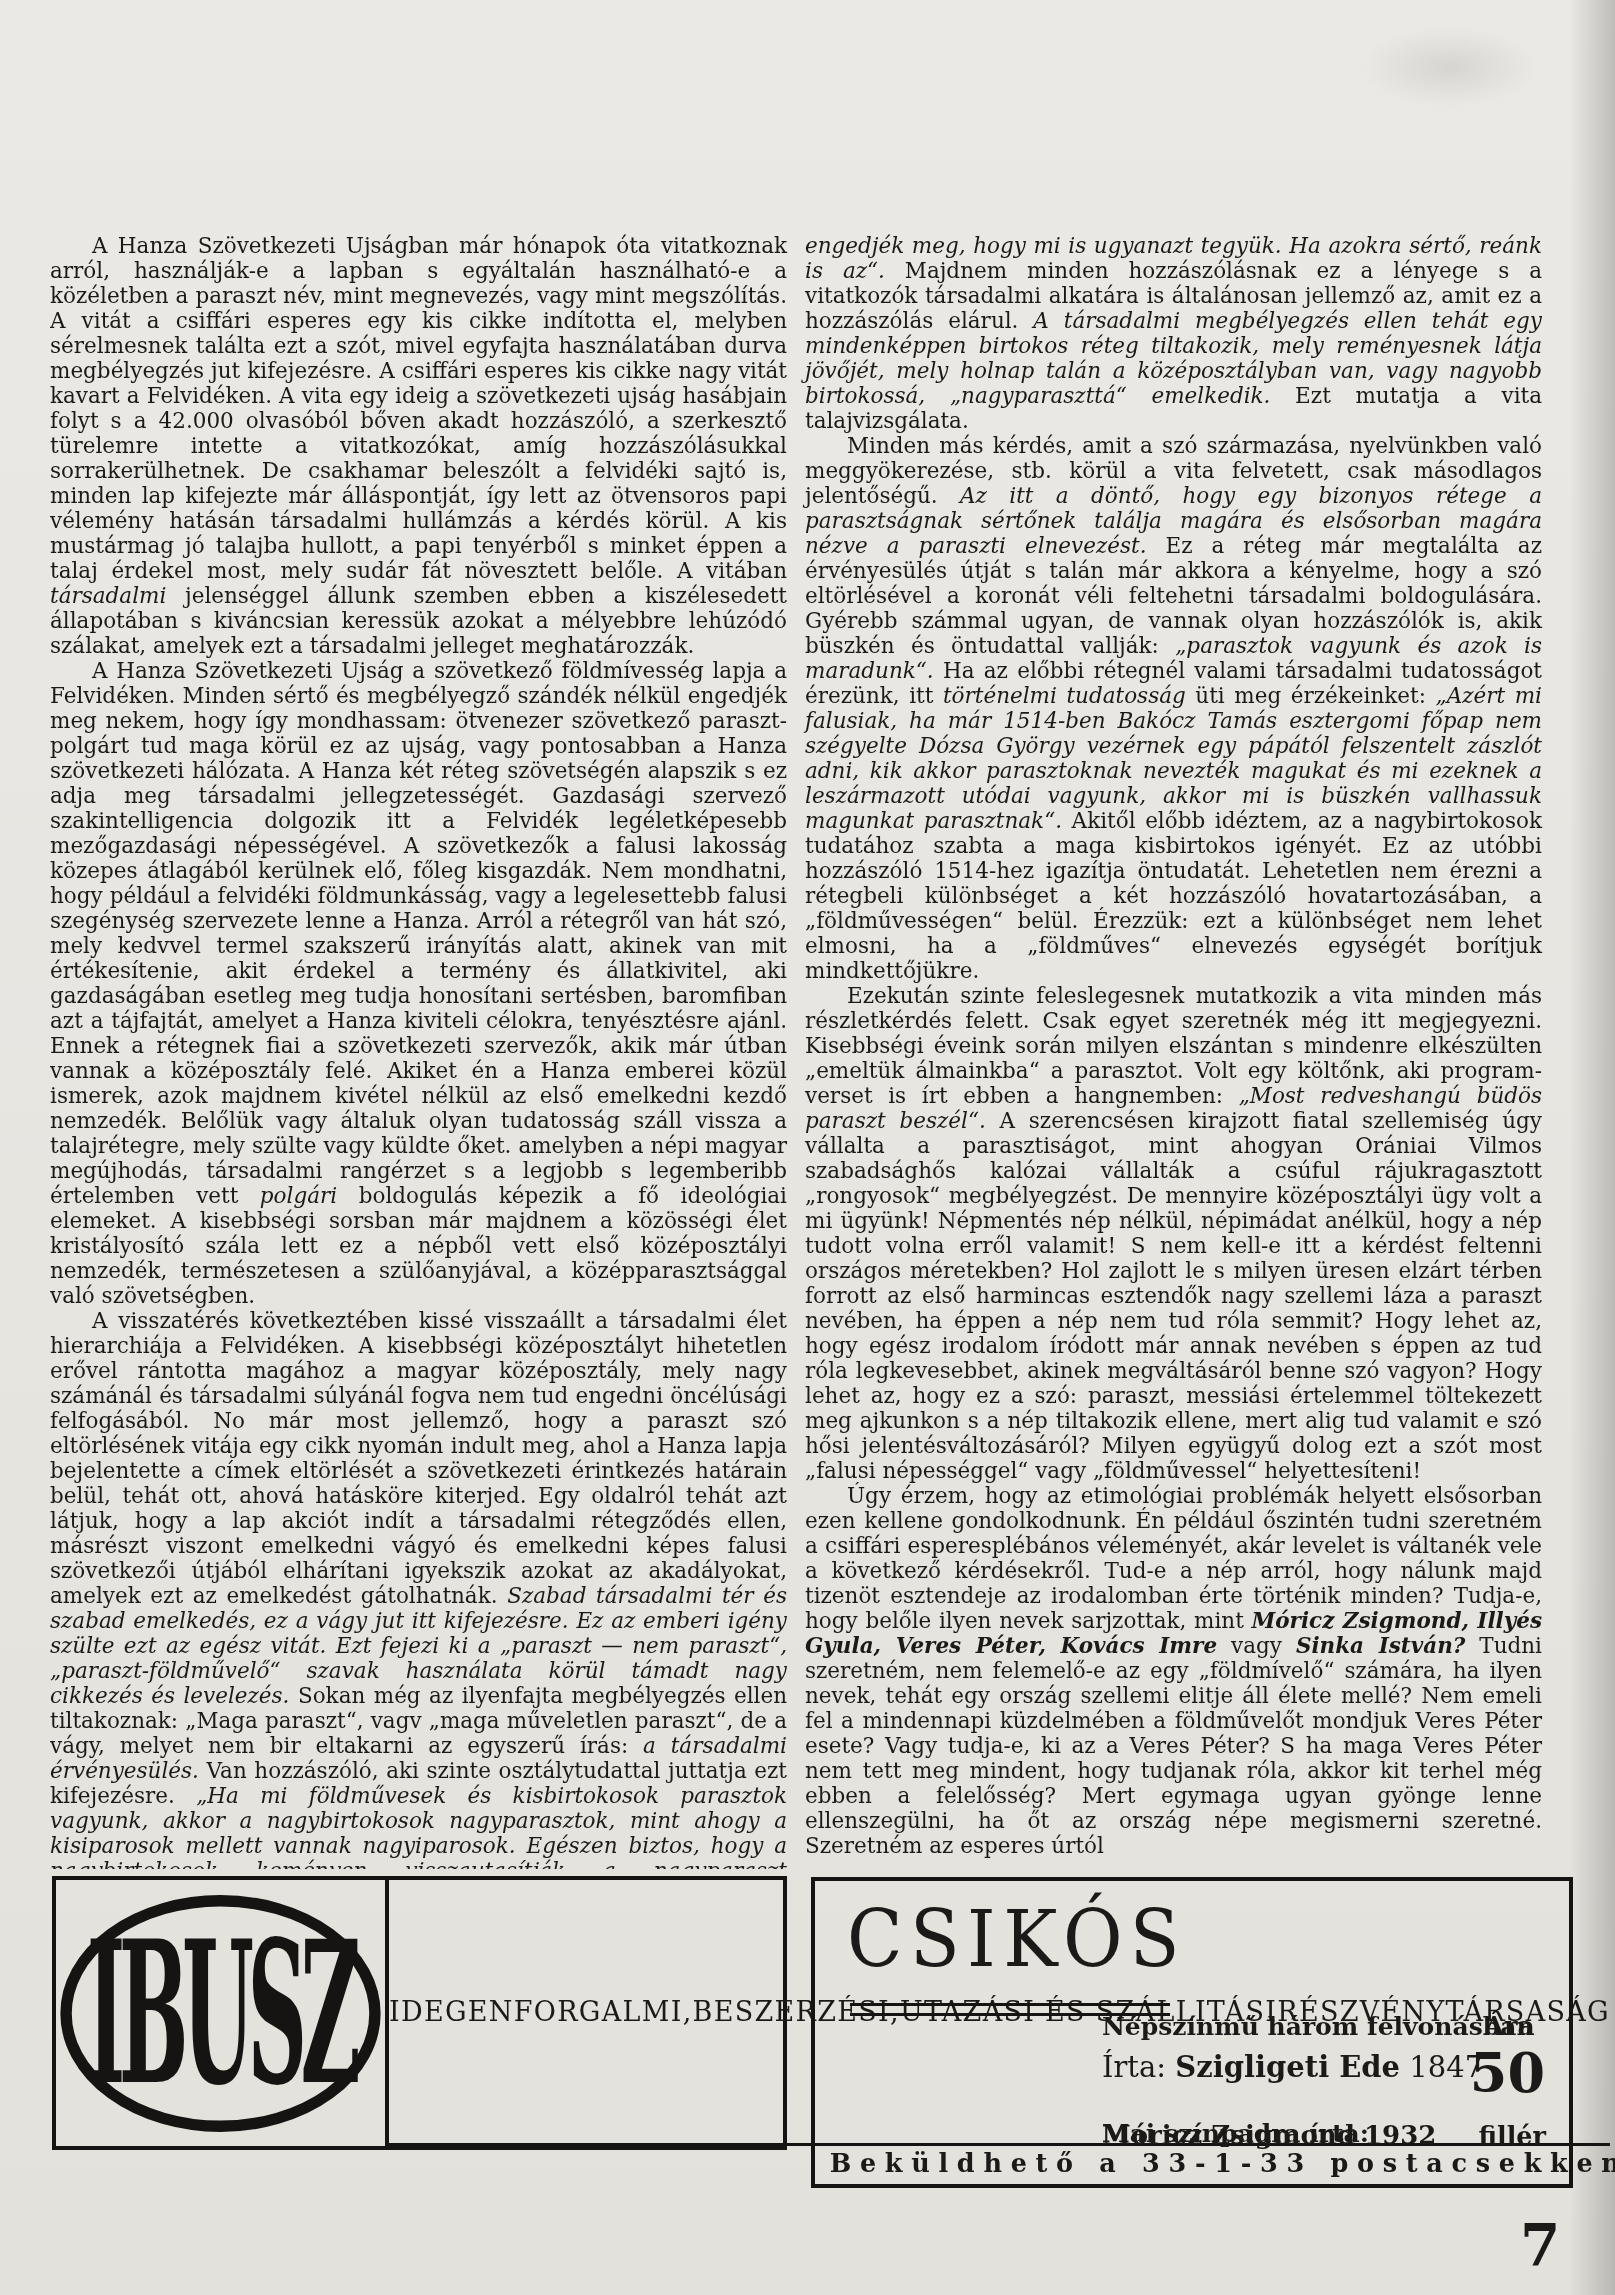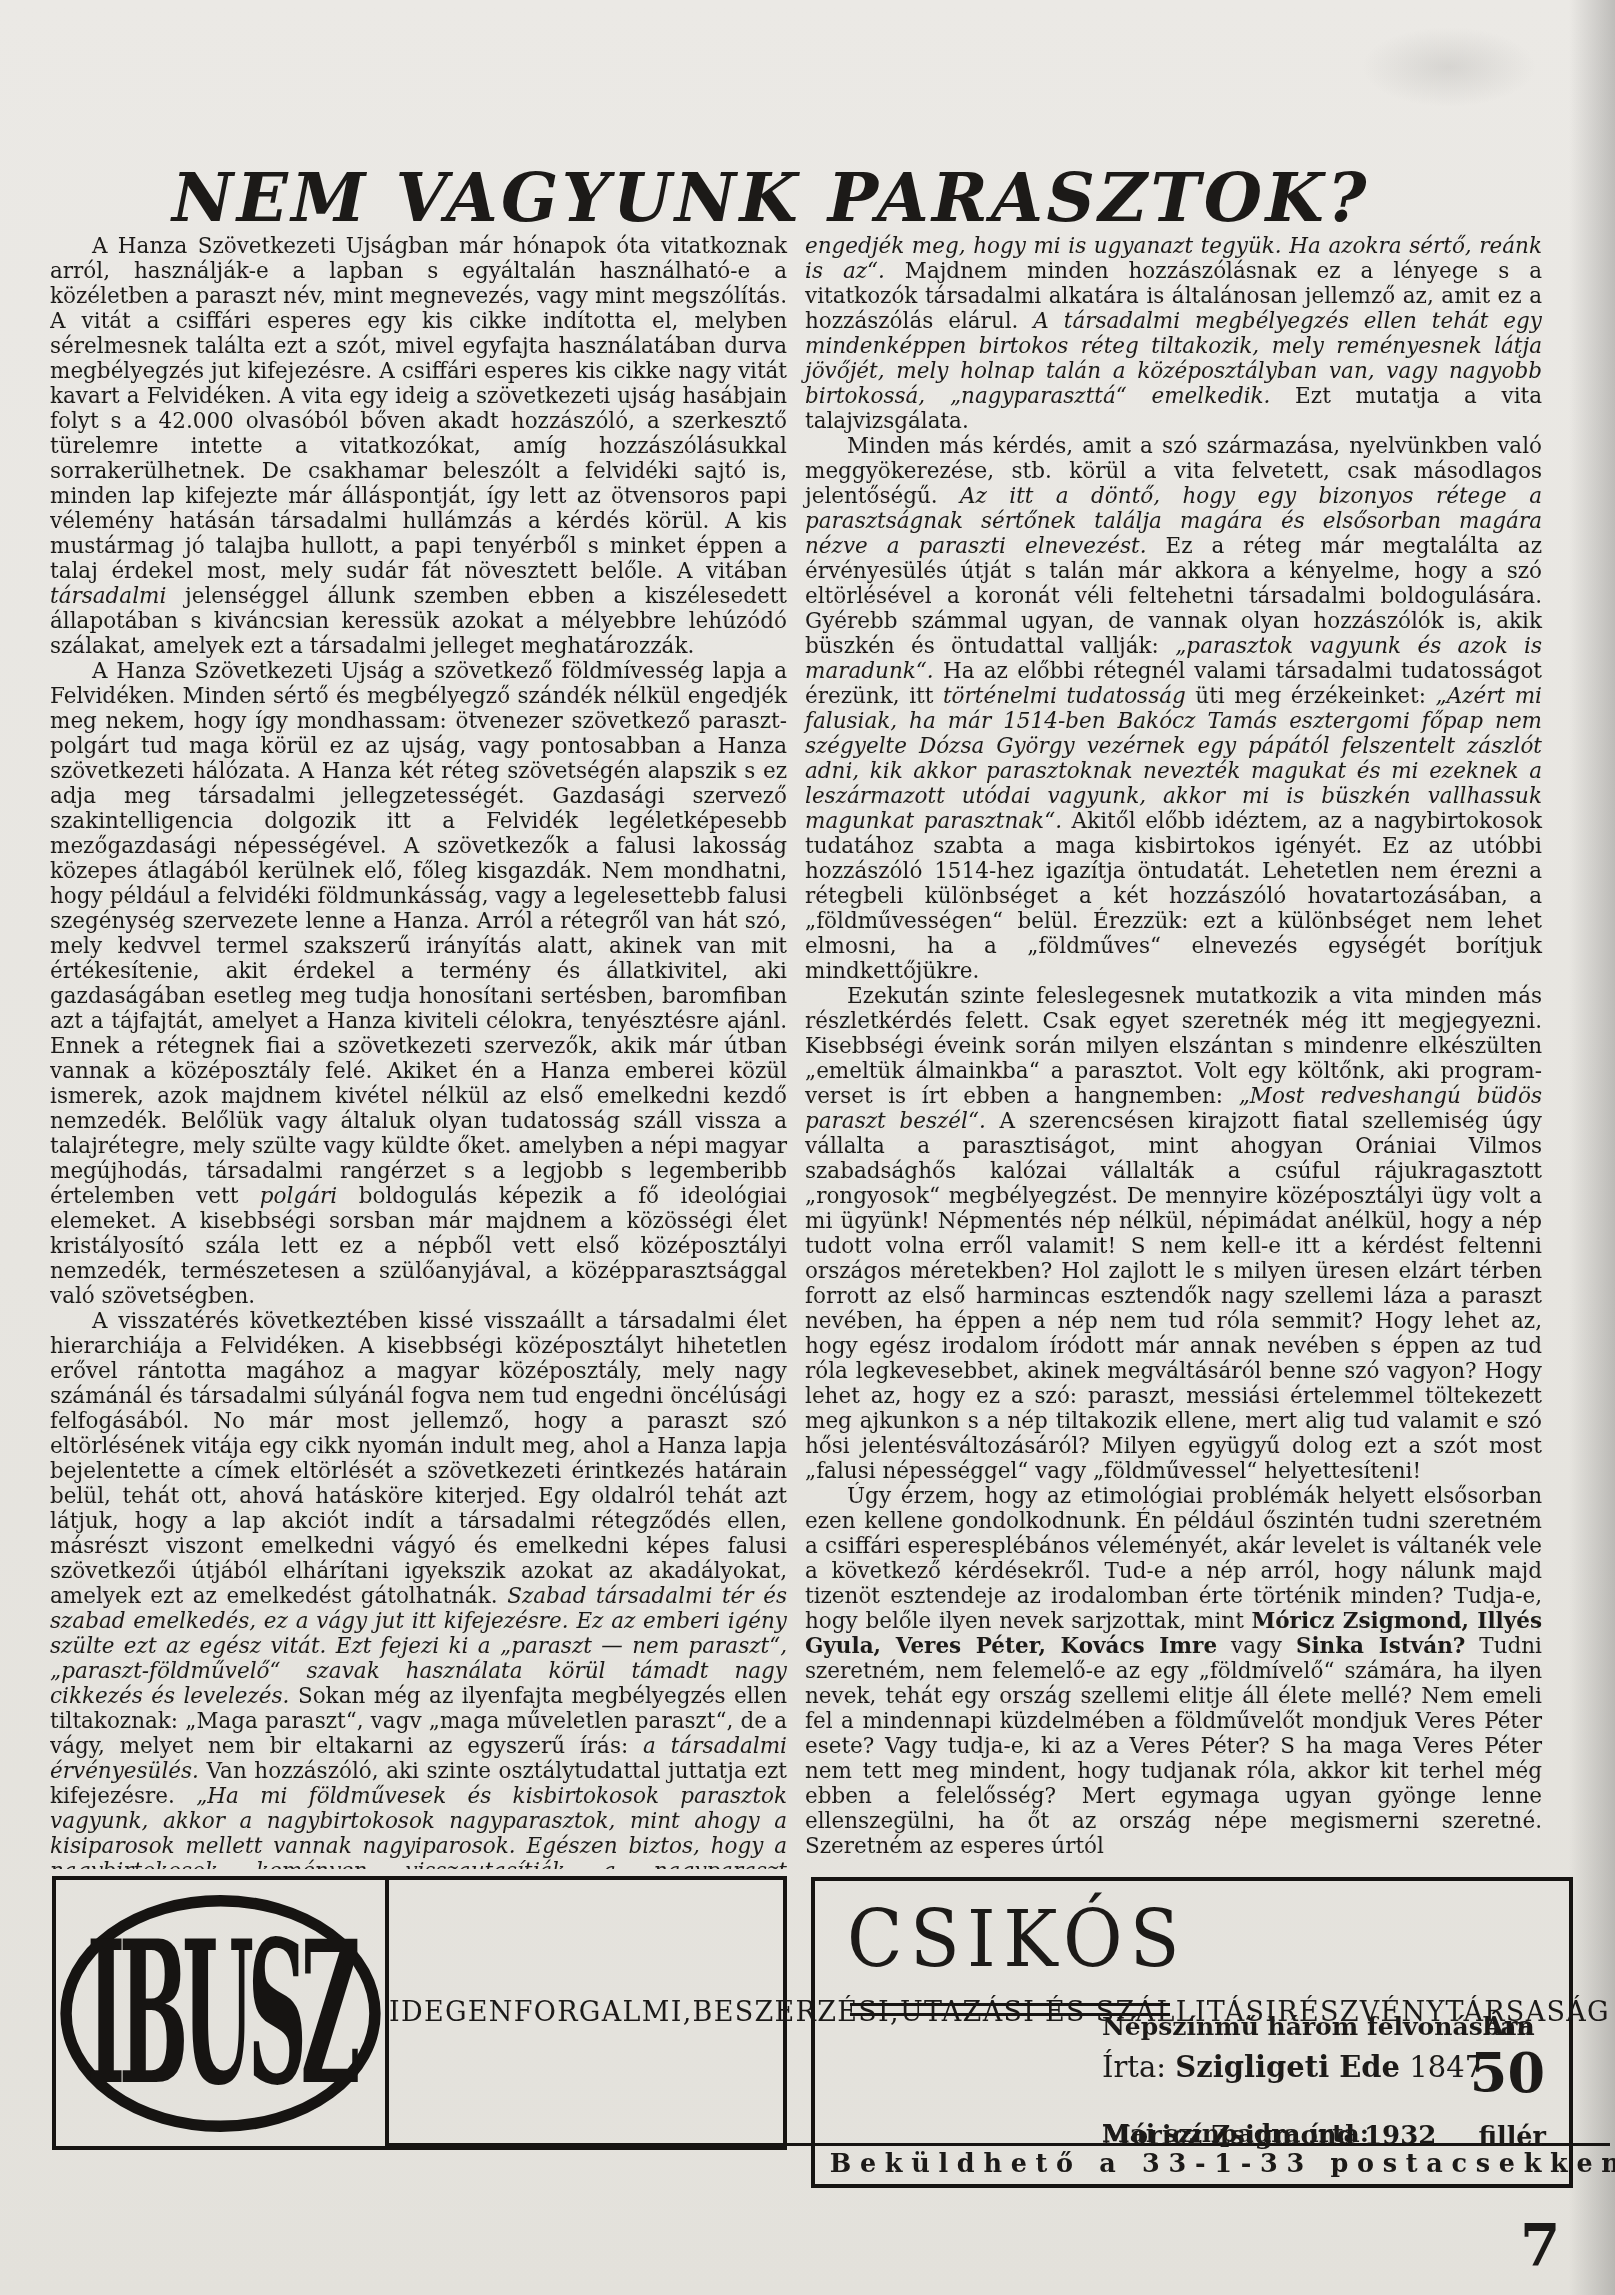--- a/index.html
+++ b/index.html
@@ -32,21 +32,21 @@
     position:absolute;top:233px;left:50px;width:1516px;height:1636px;
     display:flex;gap:18px;overflow:hidden;
   }
   .col{
     width:737px;text-align:justify;
     font-size:21.5px;line-height:25px;
   }
   .para{margin:0;}
   .para.indent{text-indent:42px;}
   .it{font-style:italic;}
-  .bd{font-weight:bold;}
+  .bd{font-weight:bold;font-style:italic;}
 
   
   .ibusz-ad{
     position:absolute;left:52px;top:1876px;width:727px;height:266px;
     border:4.7px solid #161412;display:flex;background:transparent;
   }
   .ibusz-logo-cell{
     width:359px;border-right:4px solid #161412;
     display:flex;align-items:center;justify-content:flex-start;
   }
@@ -94,21 +94,20 @@
   }
 </style>
 </head>
 <body>
 
 <div class="page">
 
   <div class="edge-shadow"></div>
   <div class="smudge-top"></div>
 
-  <h1 class="title">NEM VAGYUNK PARASZTOK?</h1>
 
   <div class="columns">
     <div class="col">
         <p class="para indent"><span>A Hanza Szövetkezeti Ujságban már hónapok óta vitatkoznak arról, használják-e a lapban s egyáltalán használható-e a közéletben a paraszt név, mint megnevezés, vagy mint megszólítás. A vitát a csiffári esperes egy kis cikke indította el, melyben sérelmesnek találta ezt a szót, mivel egyfajta használatában durva megbélyegzés jut kifejezésre. A csiffári esperes kis cikke nagy vitát kavart a Felvidéken. A vita egy ideig a szövetkezeti ujság hasábjain folyt s a 42.000 olvasóból bőven akadt hozzászóló, a szerkesztő türelemre intette a vitatkozókat, amíg hozzászólásukkal sorrakerülhetnek. De csakhamar beleszólt a felvidéki sajtó is, minden lap kifejezte már álláspontját, így lett az ötvensoros papi vélemény hatásán társadalmi hullámzás a kérdés körül. A kis mustármag jó talajba hullott, a papi tenyérből s minket éppen a talaj érdekel most, mely sudár fát növesztett belőle. A vitában </span><span class="it">társadalmi</span><span> jelenséggel állunk szemben ebben a kiszélesedett állapotában s kiváncsian keressük azokat a mélyebbre lehúzódó szálakat, amelyek ezt a társadalmi jelleget meghatározzák.</span></p>
         <p class="para indent"><span>A Hanza Szövetkezeti Ujság a szövetkező földmívesség lapja a Felvidéken. Minden sértő és megbélyegző szándék nélkül engedjék meg nekem, hogy így mondhassam: ötvenezer szövetkező paraszt-polgárt tud maga körül ez az ujság, vagy pontosabban a Hanza szövetkezeti hálózata. A Hanza két réteg szövetségén alapszik s ez adja meg társadalmi jellegzetességét. Gazdasági szervező szakintelligencia dolgozik itt a Felvidék legéletképesebb mezőgazdasági népességével. A szövetkezők a falusi lakosság közepes átlagából kerülnek elő, főleg kisgazdák. Nem mondhatni, hogy például a felvidéki földmunkásság, vagy a legelesettebb falusi szegénység szervezete lenne a Hanza. Arról a rétegről van hát szó, mely kedvvel termel szakszerű irányítás alatt, akinek van mit értékesítenie, akit érdekel a termény és állatkivitel, aki gazdaságában esetleg meg tudja honosítani sertésben, baromfiban azt a tájfajtát, amelyet a Hanza kiviteli célokra, tenyésztésre ajánl. Ennek a rétegnek fiai a szövetkezeti szervezők, akik már útban vannak a középosztály felé. Akiket én a Hanza emberei közül ismerek, azok majdnem kivétel nélkül az első emelkedni kezdő nemzedék. Belőlük vagy általuk olyan tudatosság száll vissza a talajrétegre, mely szülte vagy küldte őket. amelyben a népi magyar megújhodás, társadalmi rangérzet s a legjobb s legemberibb értelemben vett </span><span class="it">polgári</span><span> boldogulás képezik a fő ideológiai elemeket. A kisebbségi sorsban már majdnem a közösségi élet kristályosító szála lett ez a népből vett első középosztályi nemzedék, természetesen a szülőanyjával, a középparasztsággal való szövetségben.</span></p>
         <p class="para indent"><span>A visszatérés következtében kissé visszaállt a társadalmi élet hierarchiája a Felvidéken. A kisebbségi középosztályt hihetetlen erővel rántotta magához a magyar középosztály, mely nagy számánál és társadalmi súlyánál fogva nem tud engedni öncélúsági felfogásából. No már most jellemző, hogy a paraszt szó eltörlésének vitája egy cikk nyomán indult meg, ahol a Hanza lapja bejelentette a címek eltörlését a szövetkezeti érintkezés határain belül, tehát ott, ahová hatásköre kiterjed. Egy oldalról tehát azt látjuk, hogy a lap akciót indít a társadalmi rétegződés ellen, másrészt viszont emelkedni vágyó és emelkedni képes falusi szövetkezői útjából elhárítani igyekszik azokat az akadályokat, amelyek ezt az emelkedést gátolhatnák. </span><span class="it">Szabad társadalmi tér és szabad emelkedés, ez a vágy jut itt kifejezésre. Ez az emberi igény szülte ezt az egész vitát. Ezt fejezi ki a „paraszt — nem paraszt“, „paraszt-földművelő“ szavak használata körül támadt nagy cikkezés és levelezés.</span><span> Sokan még az ilyenfajta megbélyegzés ellen tiltakoznak: „Maga paraszt“, vagv „maga műveletlen paraszt“, de a vágy, melyet nem bir eltakarni az egyszerű írás: </span><span class="it">a társadalmi érvényesülés.</span><span> Van hozzászóló, aki szinte osztálytudattal juttatja ezt kifejezésre. </span><span class="it">„Ha mi földművesek és kisbirtokosok parasztok vagyunk, akkor a nagybirtokosok nagyparasztok, mint ahogy a kisiparosok mellett vannak nagyiparosok. Egészen biztos, hogy a nagybirtokosok keményen visszautasítják a nagyparaszt elnevezést,</span></p>
       </div>
     <div class="col">
         <p class="para"><span class="it">engedjék meg, hogy mi is ugyanazt tegyük. Ha azokra sértő, reánk is az“.</span><span> Majdnem minden hozzászólásnak ez a lényege s a vitatkozók társadalmi alkatára is általánosan jellemző az, amit ez a hozzászólás elárul. </span><span class="it">A társadalmi megbélyegzés ellen tehát egy mindenképpen birtokos réteg tiltakozik, mely reményesnek látja jövőjét, mely holnap talán a középosztályban van, vagy nagyobb birtokossá, „nagyparaszttá“ emelkedik.</span><span> Ezt mutatja a vita talajvizsgálata.</span></p>
         <p class="para indent"><span>Minden más kérdés, amit a szó származása, nyelvünkben való meggyökerezése, stb. körül a vita felvetett, csak másodlagos jelentőségű. </span><span class="it">Az itt a döntő, hogy egy bizonyos rétege a parasztságnak sértőnek találja magára és elsősorban magára nézve a paraszti elnevezést.</span><span> Ez a réteg már megtalálta az érvényesülés útját s talán már akkora a kényelme, hogy a szó eltörlésével a koronát véli feltehetni társadalmi boldogulására. Gyérebb számmal ugyan, de vannak olyan hozzászólók is, akik büszkén és öntudattal vallják: </span><span class="it">„parasztok vagyunk és azok is maradunk“.</span><span> Ha az előbbi rétegnél valami társadalmi tudatosságot érezünk, itt </span><span class="it">történelmi tudatosság</span><span> üti meg érzékeinket: </span><span class="it">„Azért mi falusiak, ha már 1514-ben Bakócz Tamás esztergomi főpap nem szégyelte Dózsa György vezérnek egy pápától felszentelt zászlót adni, kik akkor parasztoknak nevezték magukat és mi ezeknek a leszármazott utódai vagyunk, akkor mi is büszkén vallhassuk magunkat parasztnak“.</span><span> Akitől előbb idéztem, az a nagybirtokosok tudatához szabta a maga kisbirtokos igényét. Ez az utóbbi hozzászóló 1514-hez igazítja öntudatát. Lehetetlen nem érezni a rétegbeli különbséget a két hozzászóló hovatartozásában, a „földművességen“ belül. Érezzük: ezt a különbséget nem lehet elmosni, ha a „földműves“ elnevezés egységét borítjuk mindkettőjükre.</span></p>

